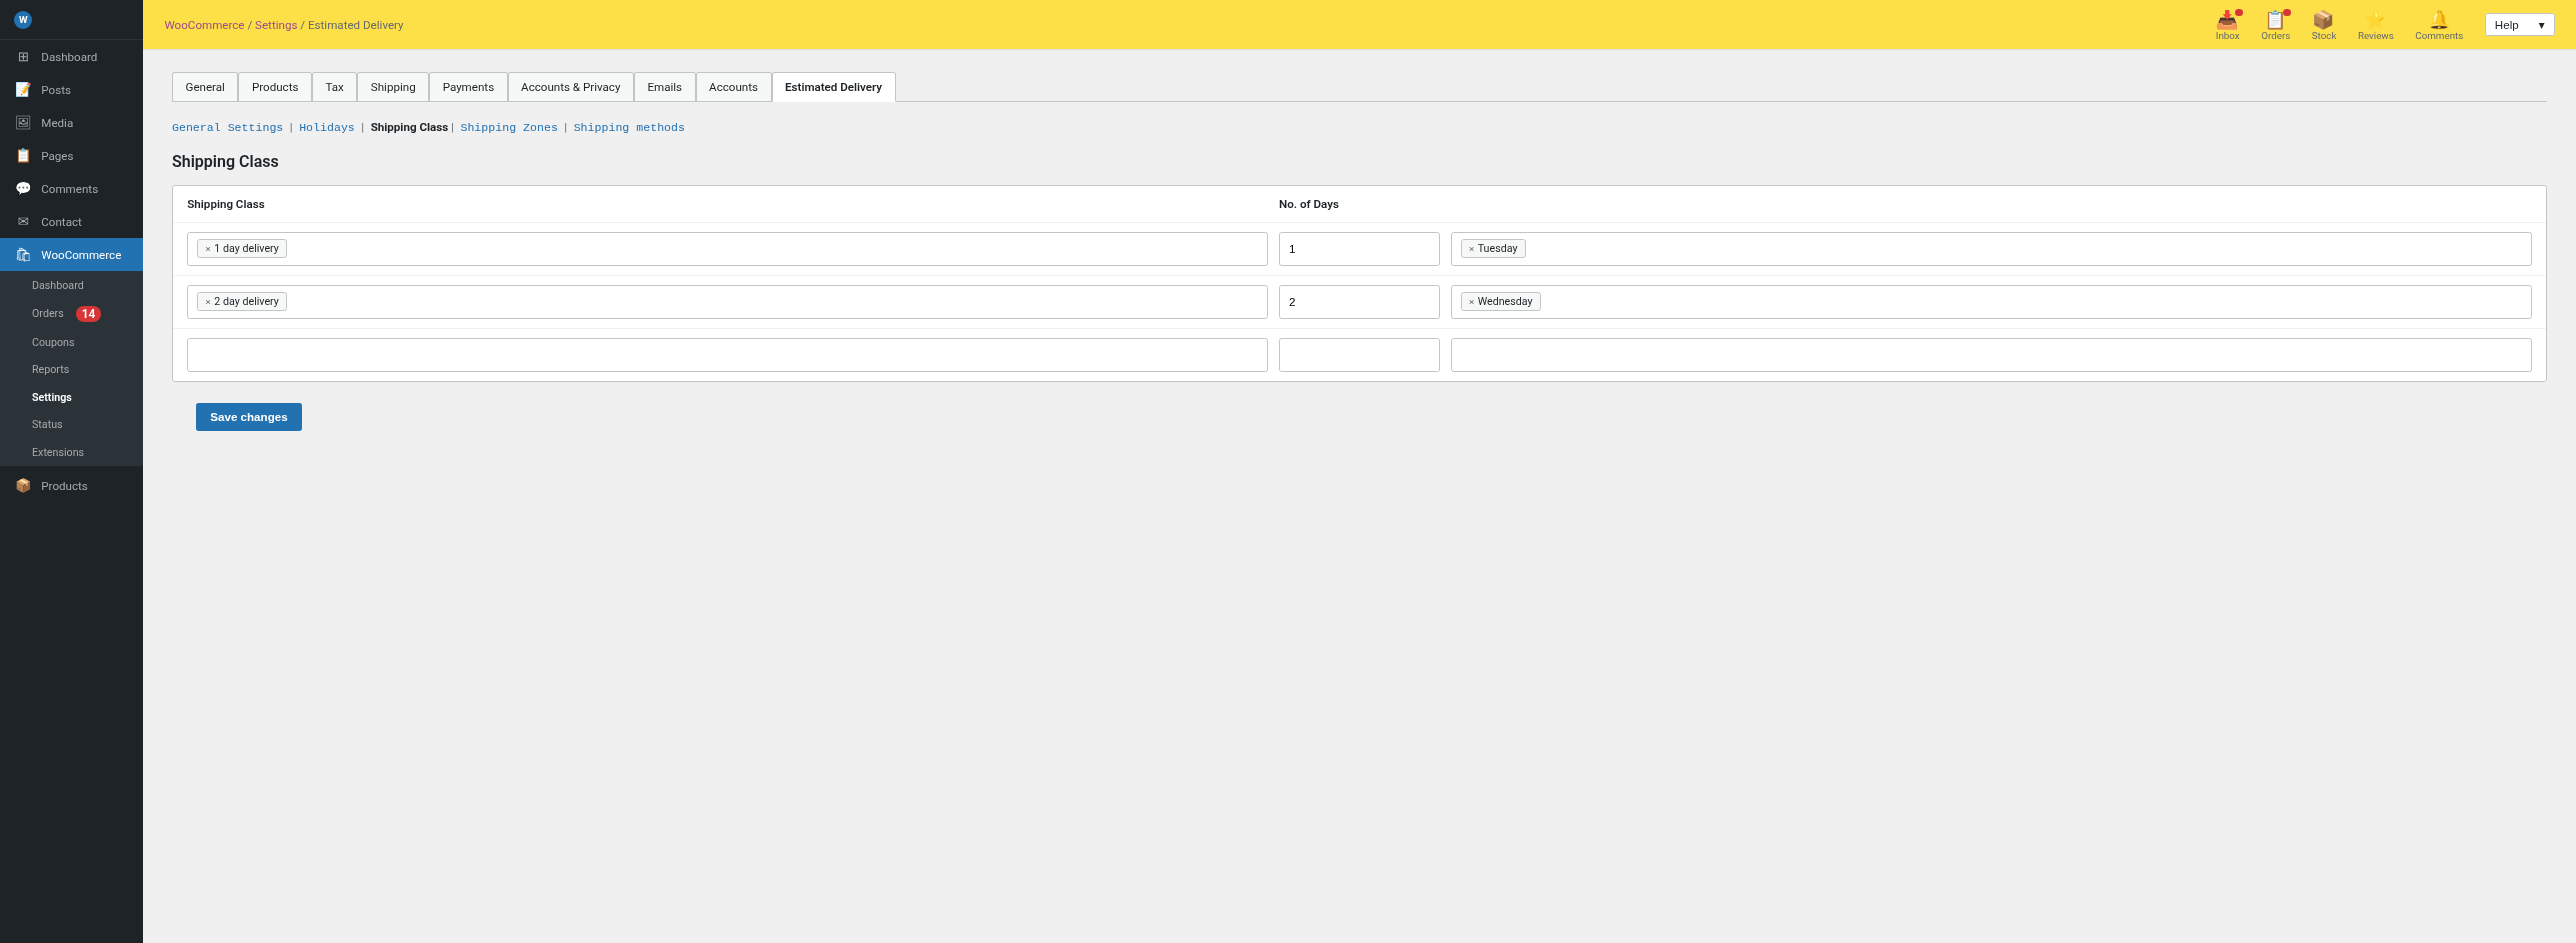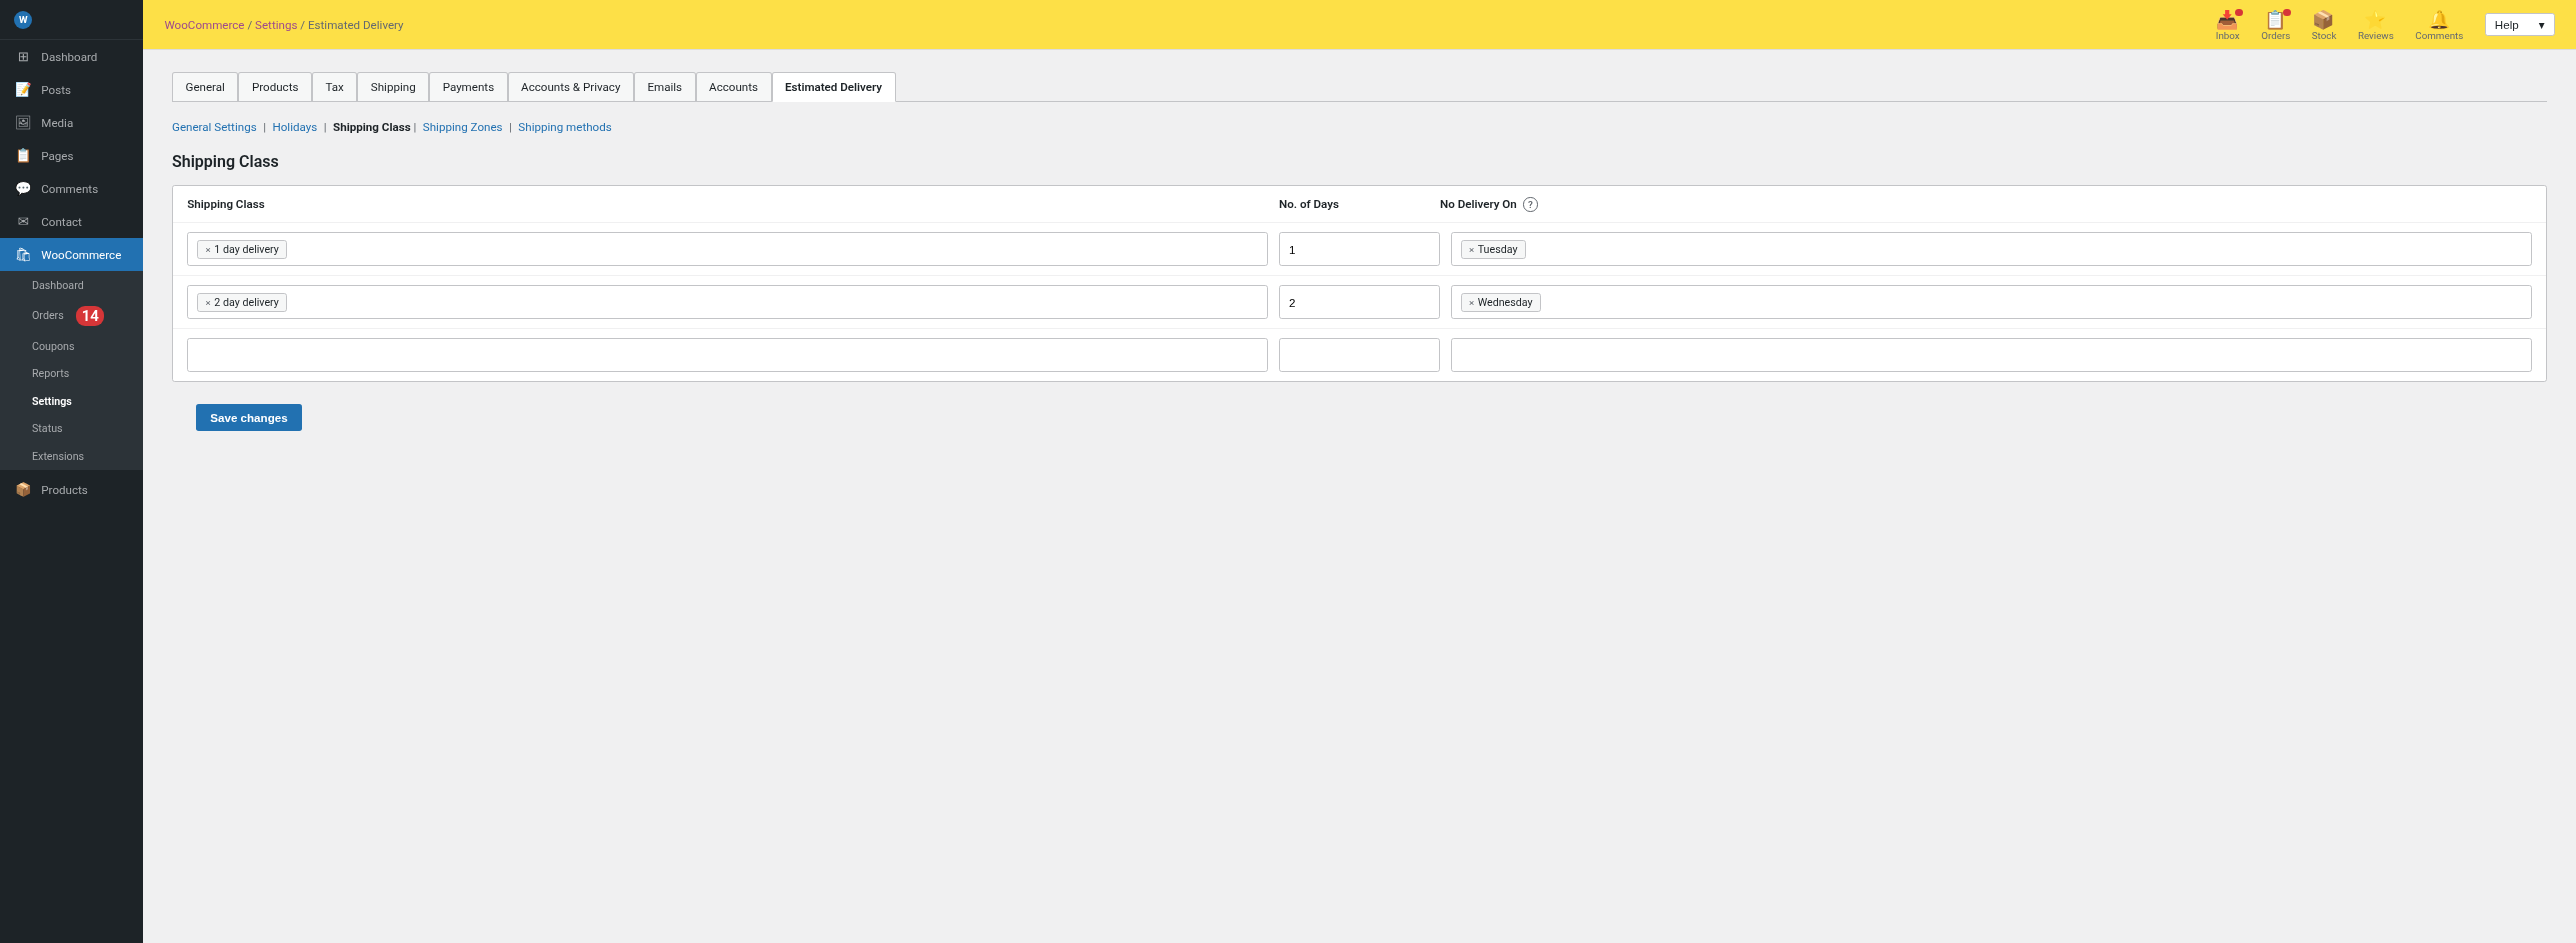--- a/index.html
+++ b/index.html
@@ -36,21 +36,21 @@
       cursor: pointer;
       font-size: 11.6px;
     }
     .sidebar-item.active { background: #2271b1; color: #fff; }
     .sidebar-item-icon { width: 18px; text-align: center; font-size: 13.4px; }
     .sidebar-badge {
       background: #d63638;
       color: #fff;
       border-radius: 9px;
       padding: 0.9px 5.4px;
-      font-size: 15px;
+      font-size: 12px;
       font-weight: 600;
       margin-left: 3.6px;
     }
     .sidebar-sub {
       background: #2c3338;
       padding: 0;
     }
     .sidebar-sub .sidebar-item {
       padding: 7.2px 14.3px 7.2px 32px;
       font-size: 10.7px;
@@ -140,20 +140,21 @@
 
     
     .sub-nav {
       margin-bottom: 18px;
       font-size: 11.6px;
     }
     .sub-nav a {
       color: #2271b1;
       text-decoration: none;
       margin-right: 3.6px;
+      font-family: Liberation Mono, monospace;
     }
     .sub-nav .separator { color: #646970; margin-right: 3.6px; }
     .sub-nav .current { font-weight: 700; color: #1d2327; }
 
     
     .section-title {
       font-size: 16px;
       font-weight: 600;
       color: #1d2327;
       margin-bottom: 14.3px;
@@ -384,24 +385,20 @@
 
     
     <h2 class="section-title">Shipping Class</h2>
 
     
     <div class="table-card">
 
       <div class="table-header-row">
         <span>Shipping Class</span>
         <span>No. of Days</span>
-        <span>
-          <span>No Delivery On</span>
-          <span class="help-icon">?</span>
-        </span>
       </div>
 
       <div class="table-data-row">
         <div class="tag-input">
           <span class="tag">
             <span class="tag-x">×</span>
             <span>1 day delivery</span>
           </span>
         </div>
         <input class="number-input" type="number" value="1" style="">

